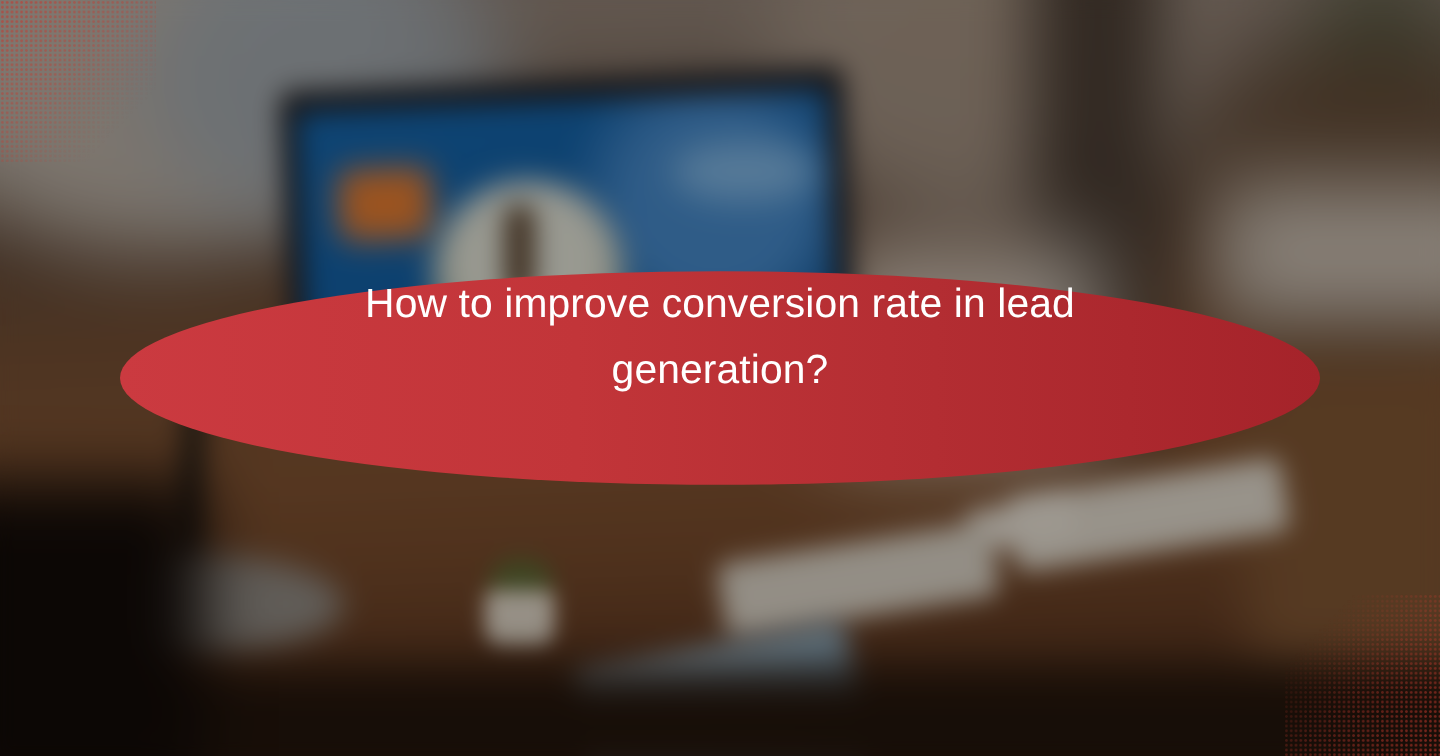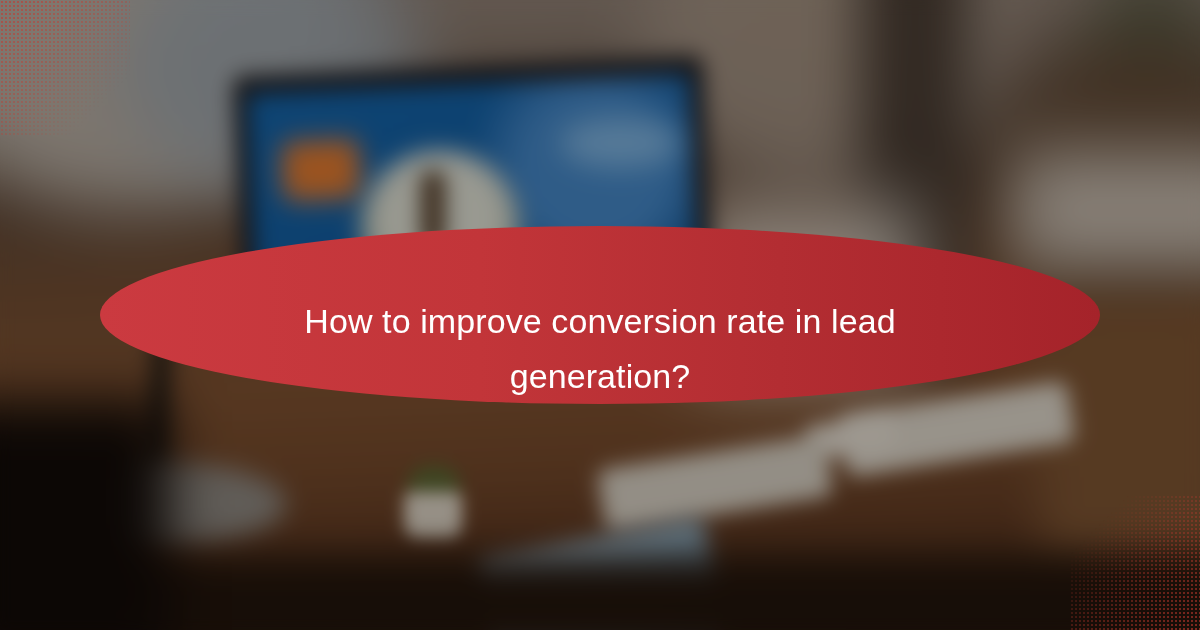--- a/index.html
+++ b/index.html
@@ -294,21 +294,21 @@
   
   .banner {
     position: absolute;
     left: 100px;
     top: 226px;
     width: 1000px;
     height: 178px;
     border-radius: 500px / 89px;
     background: linear-gradient(90deg, #cb3a40 0%, #c23539 38%, #b32d32 68%, #a5232a 100%);
     display: flex;
-    align-items: flex-end;
+    align-items: flex-start;
     justify-content: center;
     box-sizing: border-box;
     padding: 0 96px;
   }
   .banner-title {
     margin: 0;
     color: #ffffff;
     font-family: "Liberation Sans", sans-serif;
     font-size: 34px;
     font-weight: 400;

